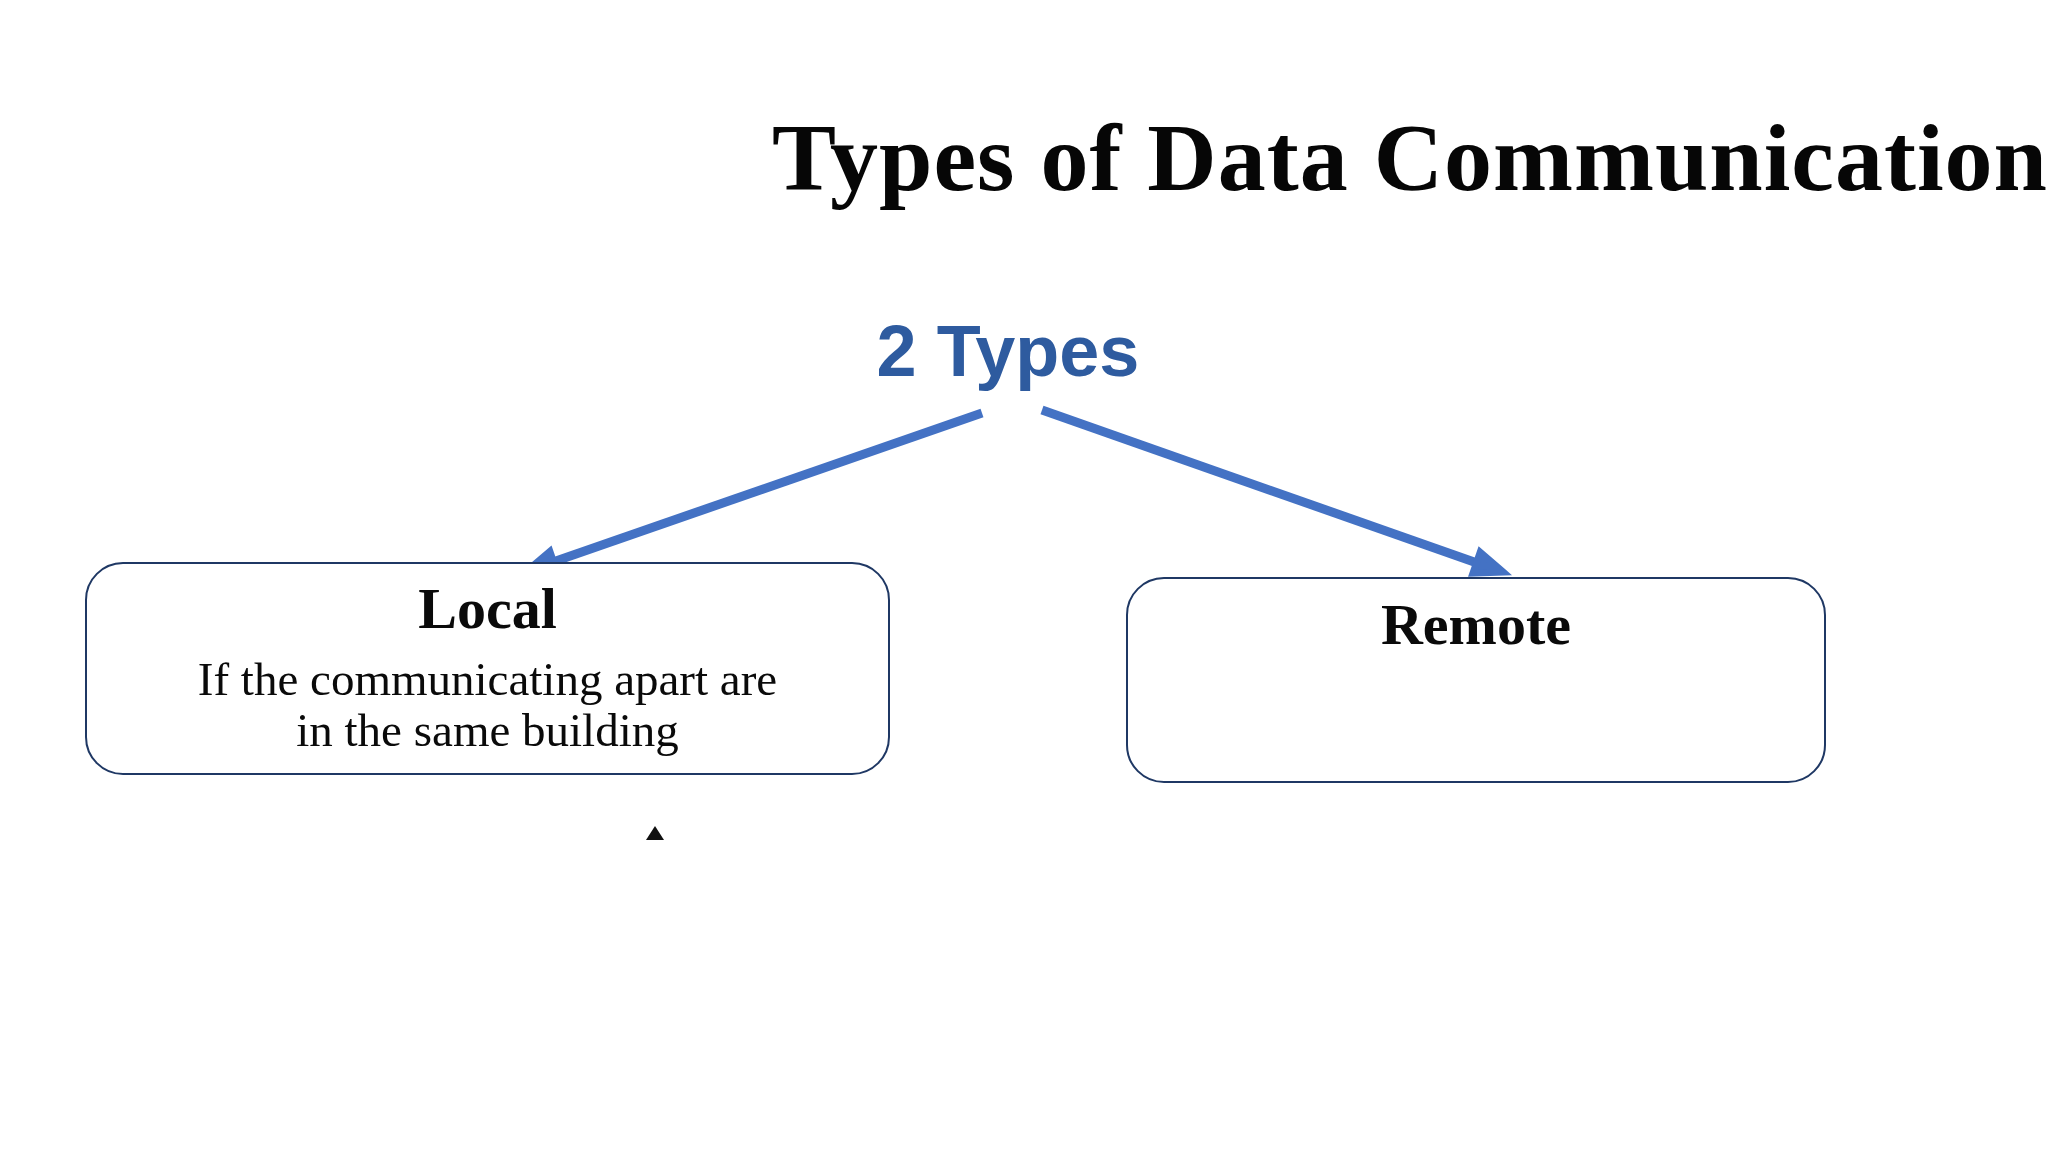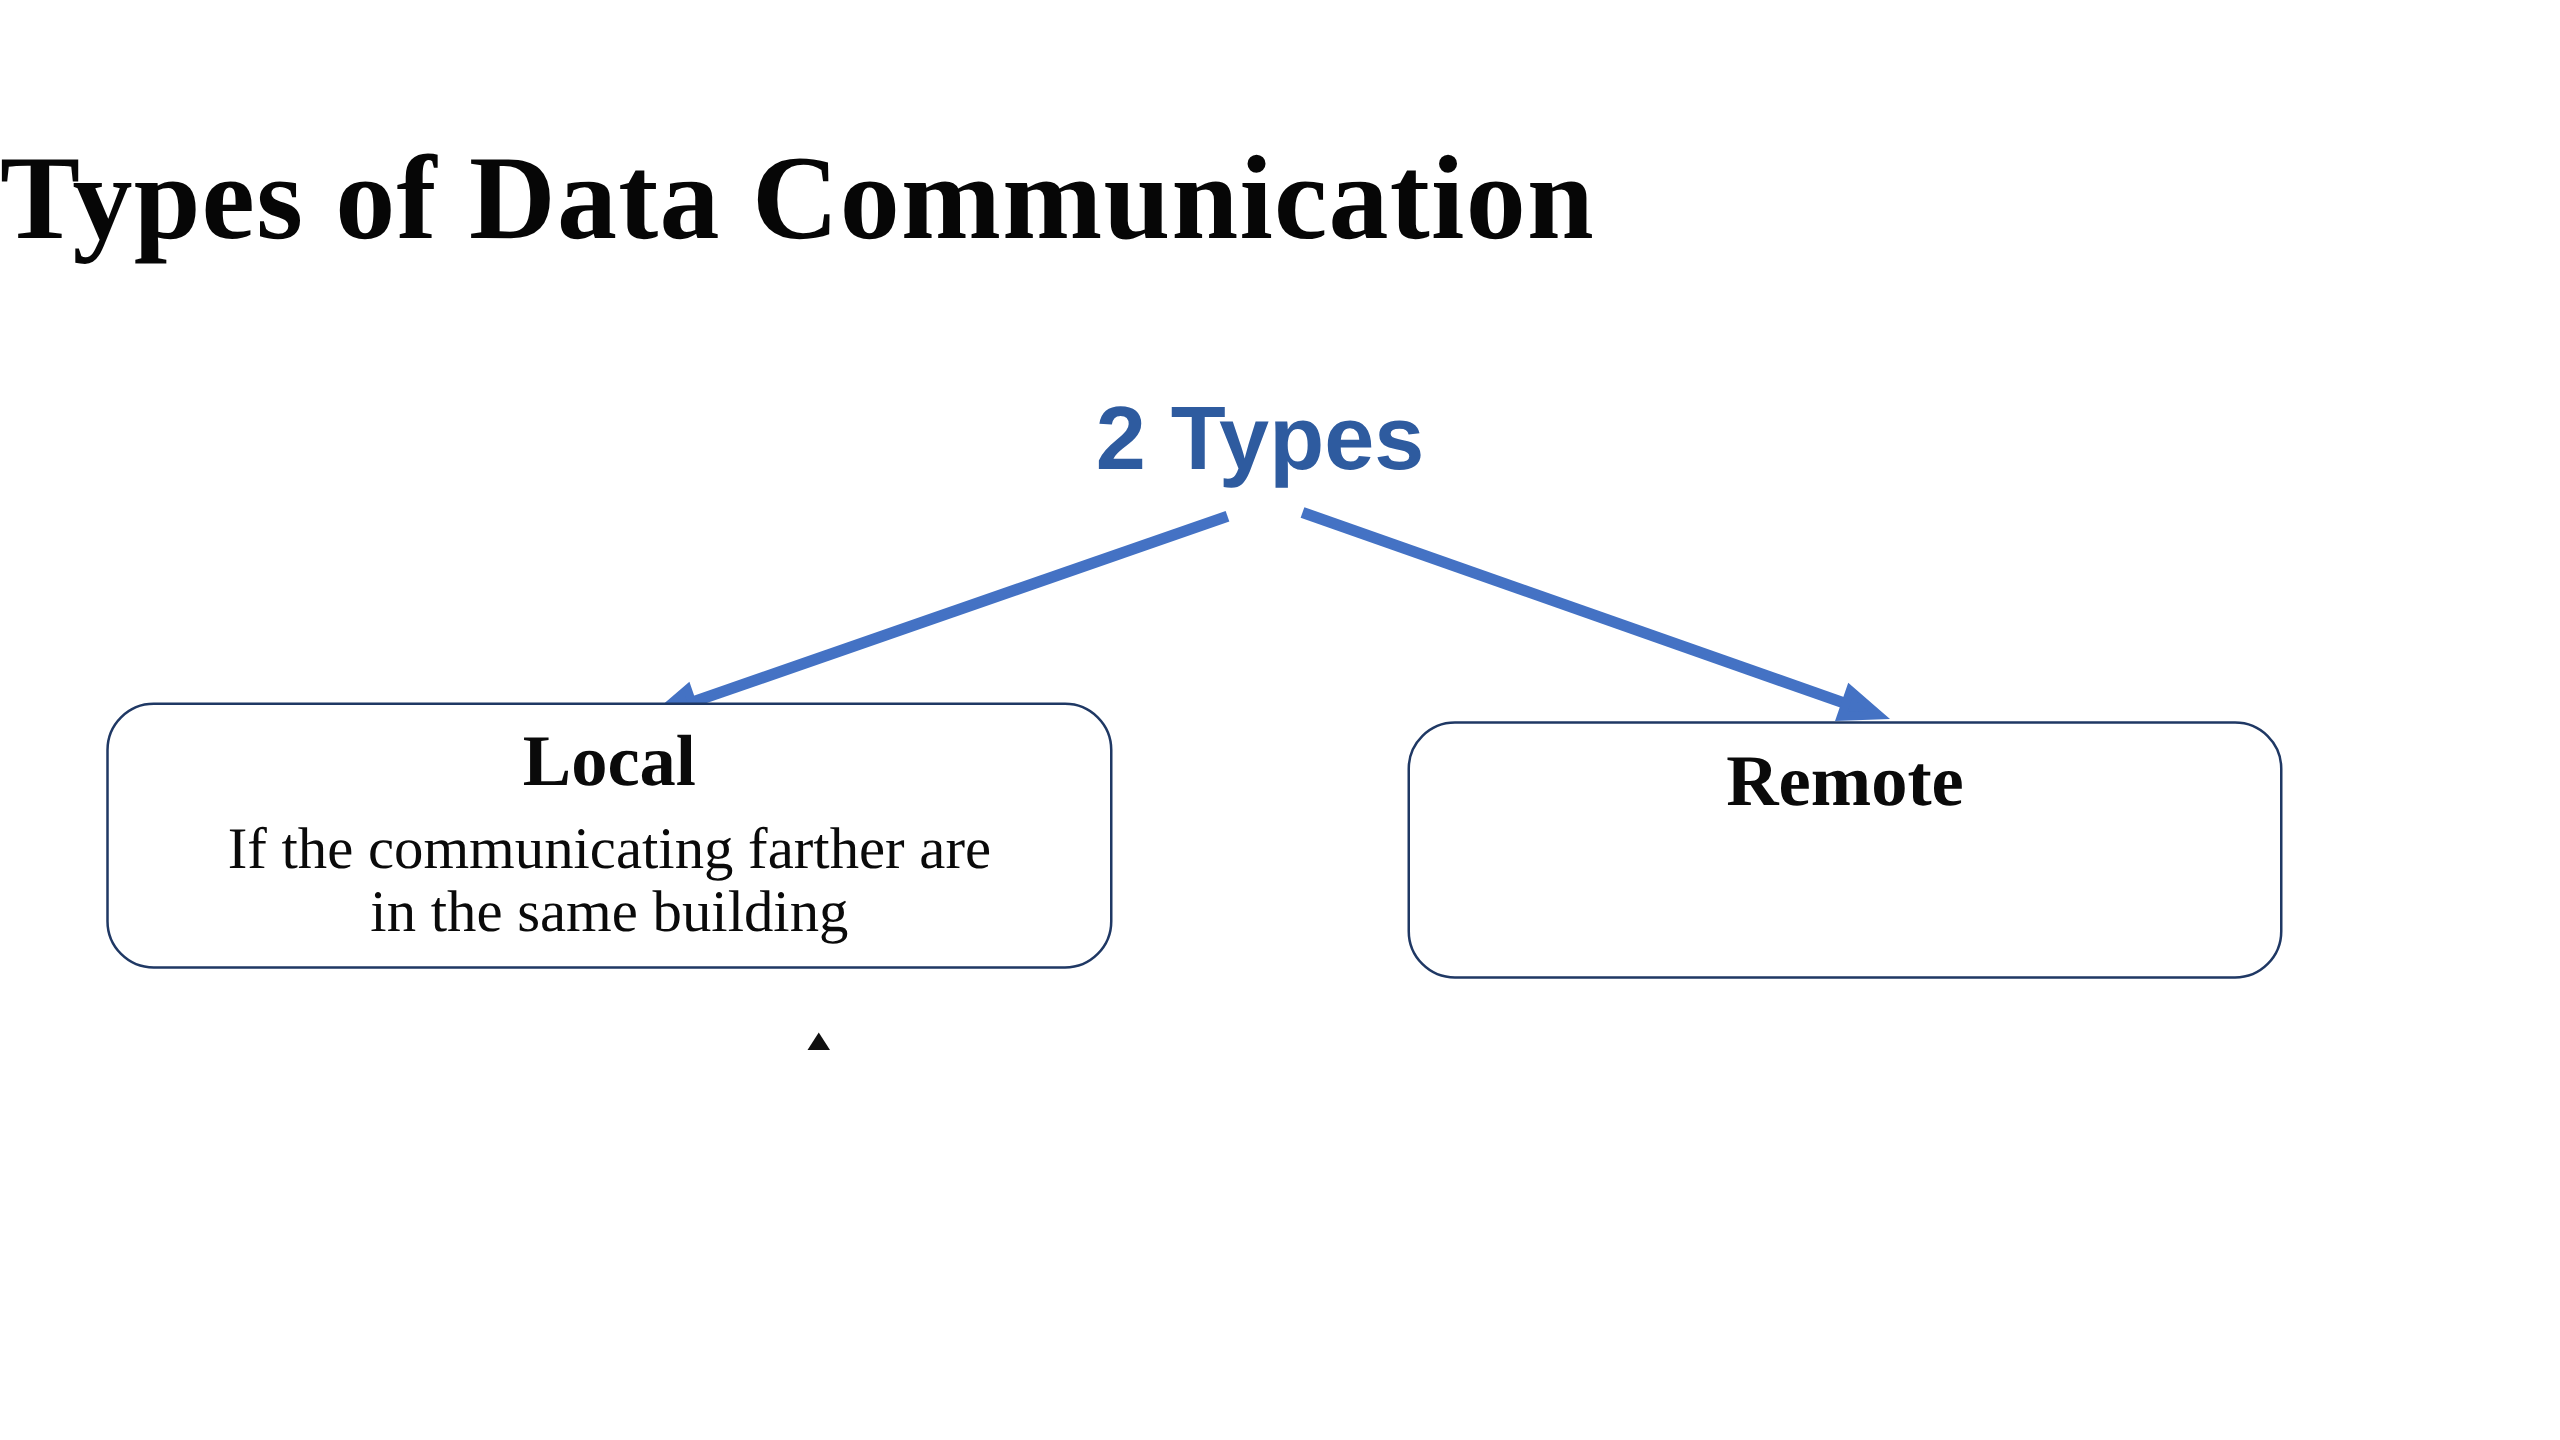--- a/index.html
+++ b/index.html
@@ -14,21 +14,21 @@
     background: #ffffff;
     overflow: hidden;
     font-family: "Liberation Serif", serif;
   }
   .title {
     position: absolute;
     top: 103px;
     left: 0;
     width: 100%;
     margin: 0;
-    text-align: left;
+    text-align: right;
     font-family: "Liberation Serif", serif;
     font-weight: bold;
     font-size: 96px;
     line-height: 1.15;
     color: #060606;
     letter-spacing: 1px;
   }
   .subtitle {
     position: absolute;
     top: 312px;
@@ -116,21 +116,21 @@
     </g>
     <g>
       <line x1="1042" y1="410" x2="1477" y2="563" stroke="#4472c4" stroke-width="9"></line>
       <polygon points="1503,572 1480.2,552.3 1473,573.1" fill="#4472c4" stroke="#4472c4" stroke-width="7" stroke-linejoin="miter"></polygon>
     </g>
   </svg>
 
   <div class="node node-local">
     <div class="node-heading">Local</div>
     <div class="node-desc">
-      <span>If the communicating farther are</span><br>
+      <span>If the communicating apart are</span><br>
       <span>in the same building</span>
     </div>
   </div>
 
   <div class="node node-remote">
     <div class="node-heading">Remote</div>
   </div>
 
   <div class="cursor-triangle"></div>
 

